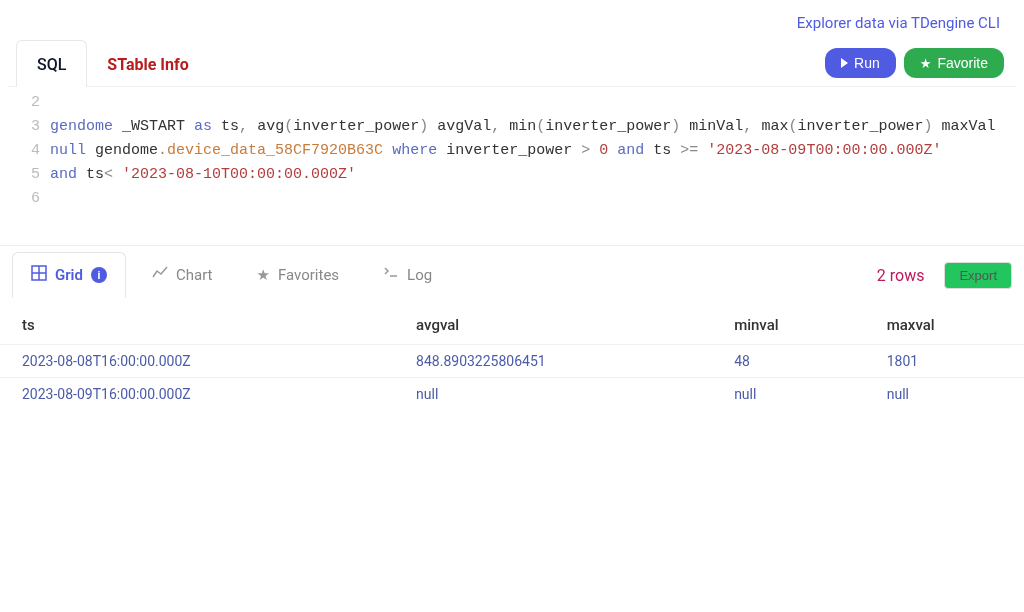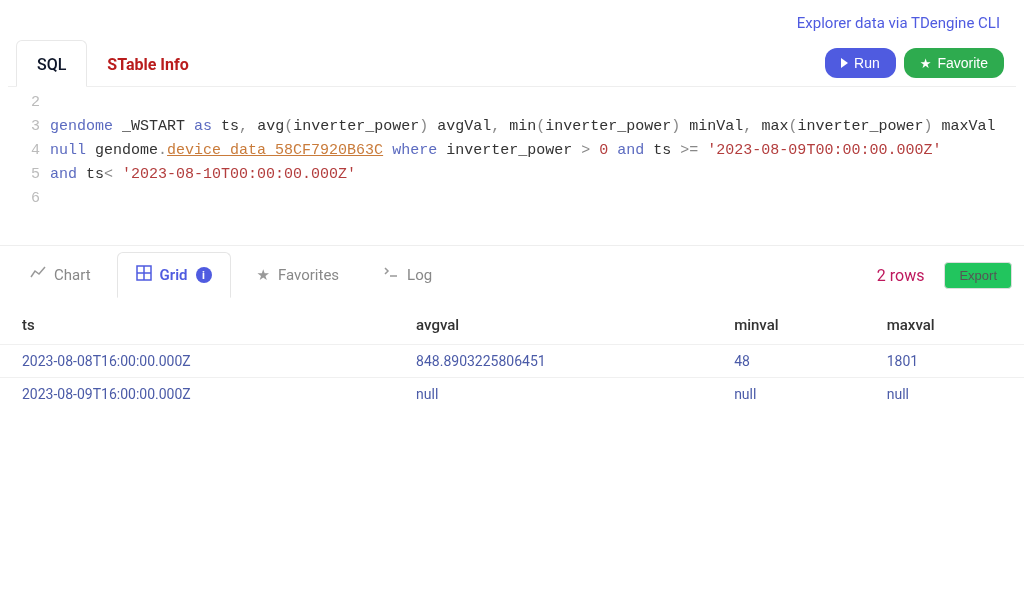--- a/index.html
+++ b/index.html
@@ -73,21 +73,21 @@
     text-align: right;
     color: #bbb;
     padding-right: 10px;
     user-select: none;
   }
   .gutter div, .code div { line-height: 24px; height: 24px; white-space: nowrap; }
   .code { flex: 1; overflow: hidden; }
   .kw { color: #5c6bc0; }
   .str { color: #b33d3d; }
   .num { color: #b33d3d; }
-  .tbl { color: #c97b3a; text-decoration: underline; }
+  .tbl { color: #c97b3a; }
   .punc { color: #888; }
 
   .results {
     margin-top: 14px;
     border-top: 1px solid #eee;
   }
   .res-tabs {
     display: flex;
     align-items: center;
     padding: 6px 12px 0 12px;
@@ -209,40 +209,40 @@
         <span class="kw">and</span>
         <span> </span><span>ts</span><span class="punc">&lt;</span>
         <span> </span><span class="str">'2023-08-10T00:00:00.000Z'</span>
       </div>
     </div>
   </div>
 </div>
 
 <div class="results">
   <div class="res-tabs">
-    <div class="res-tab">
-      <span>
-        <svg width="16" height="16" viewBox="0 0 16 16">
-            <polyline points="1,12 5,6 9,9 15,2" fill="none" stroke="#999" stroke-width="1.5"></polyline>
-          </svg>
-      </span>
-      <span>Chart</span>
-    </div>
     <div class="res-tab active">
       <span>
         <svg width="16" height="16" viewBox="0 0 16 16">
             <g fill="none" stroke="#4f5be0" stroke-width="1.5">
               <rect x="1" y="1" width="14" height="14"></rect>
               <line x1="1" y1="8" x2="15" y2="8"></line>
               <line x1="8" y1="1" x2="8" y2="15"></line>
             </g>
           </svg>
       </span>
       <span>Grid</span>
       <span class="info-badge">i</span>
+    </div>
+    <div class="res-tab">
+      <span>
+        <svg width="16" height="16" viewBox="0 0 16 16">
+            <polyline points="1,12 5,6 9,9 15,2" fill="none" stroke="#999" stroke-width="1.5"></polyline>
+          </svg>
+      </span>
+      <span>Chart</span>
     </div>
     <div class="res-tab">
       <span style="color:#999">★</span>
       <span>Favorites</span>
     </div>
     <div class="res-tab">
       <span>
         <svg width="16" height="16" viewBox="0 0 16 16">
             <g fill="none" stroke="#999" stroke-width="1.5">
               <polyline points="2,3 5,6 2,9"></polyline>

